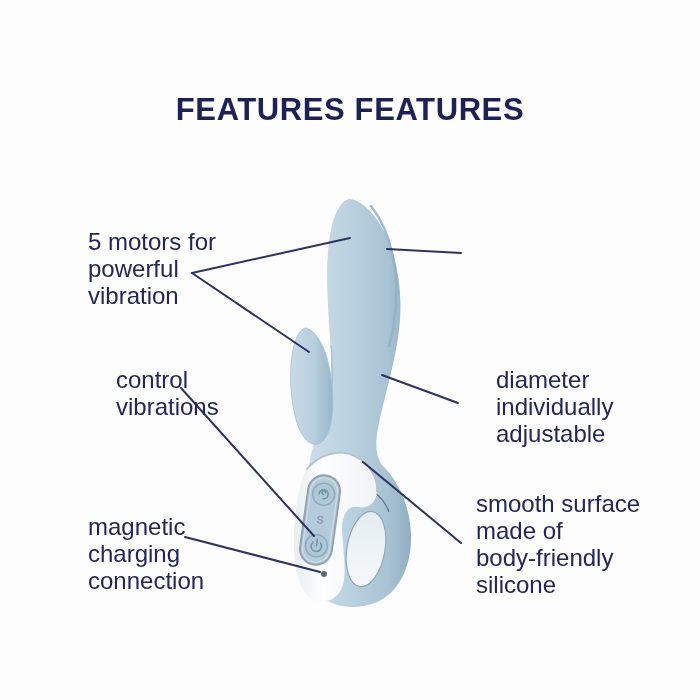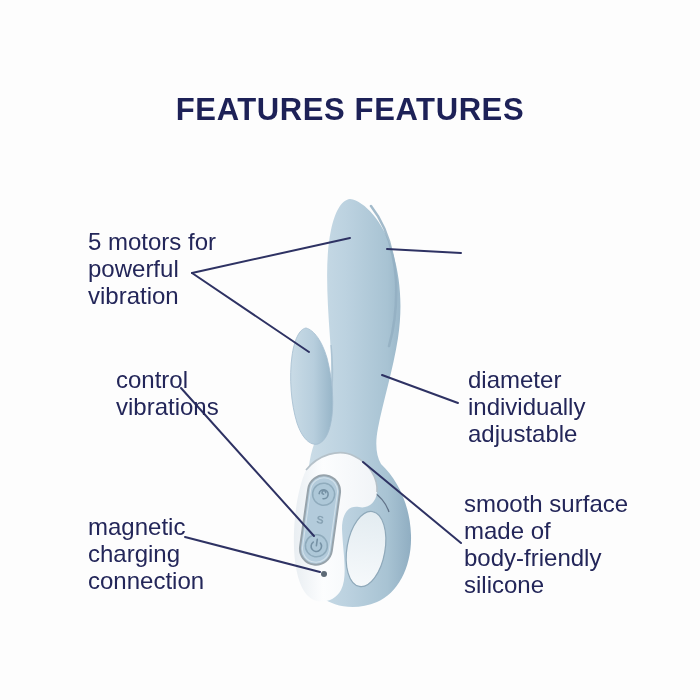--- a/index.html
+++ b/index.html
@@ -35,22 +35,22 @@
     font-size:24px;
     line-height:1.12;
     color:var(--text-navy);
     white-space:pre-line;
     font-weight:500;
   }
   .lbl-motors    {left:88px;  top:229px;}
   .lbl-control   {left:88px;  top:367px;margin-left:28px;}
   .lbl-charging  {left:88px;  top:494px;margin-top:20px;}
   .lbl-inflatable{left:468px; top:206px;}
-  .lbl-diameter  {left:468px; top:367px;}
-  .lbl-smooth    {left:464px; top:491px;}
+  .lbl-diameter  {left:496px; top:367px;}
+  .lbl-smooth    {left:476px; top:491px;}
   svg.scene{position:absolute;inset:0;}
   .callout{
     stroke:var(--line-navy);
     stroke-width:2;
     stroke-linecap:round;
   }
 </style>
 </head>
 <body>
 

